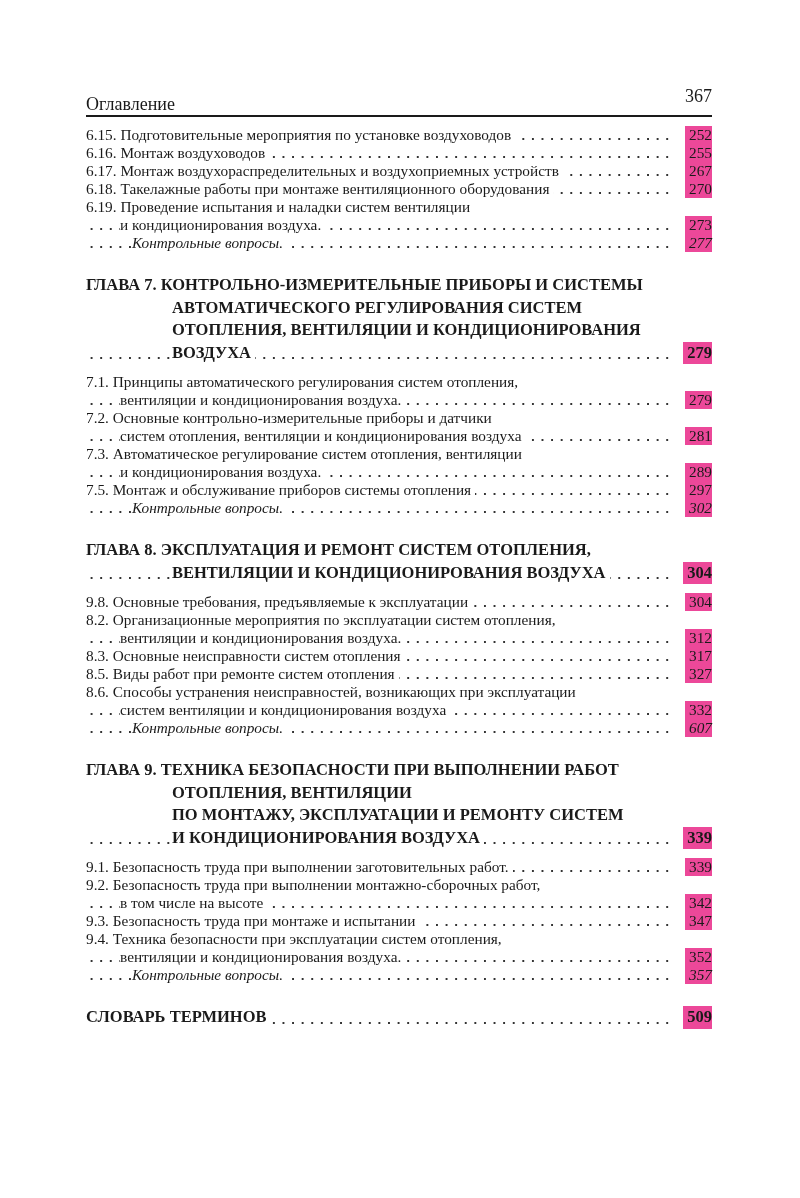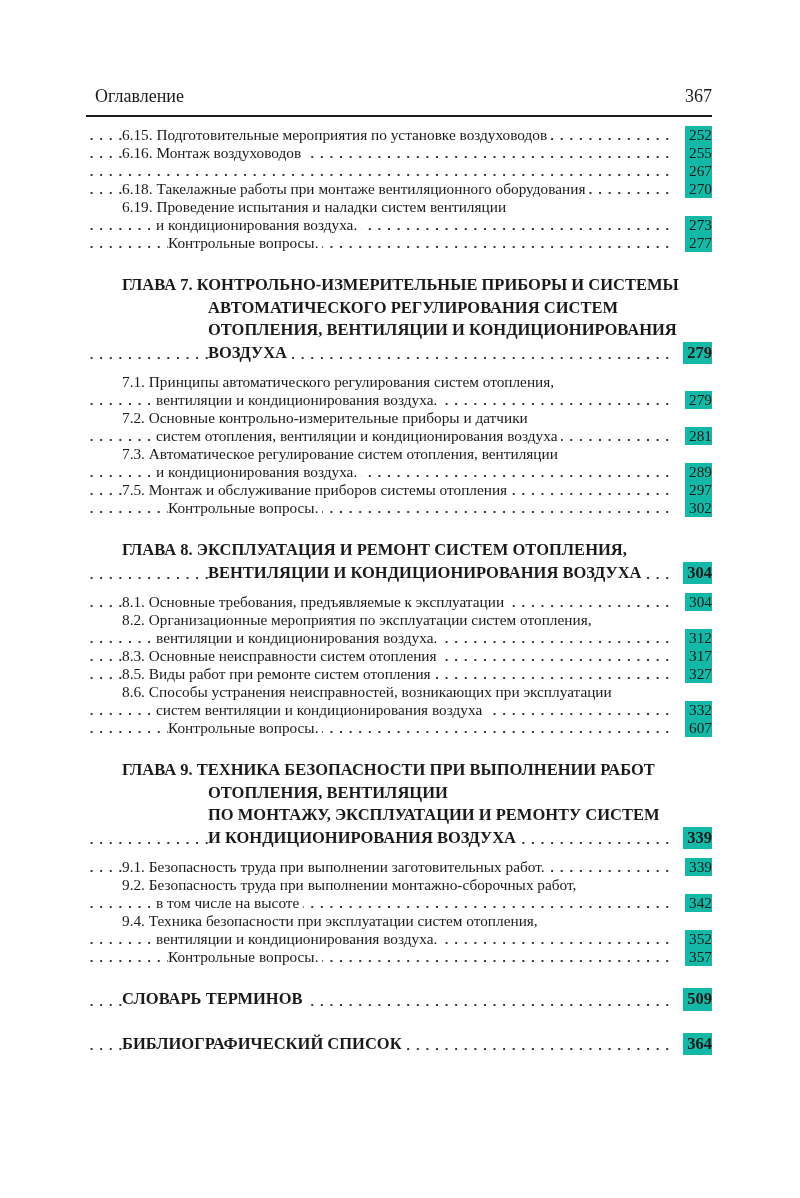--- a/index.html
+++ b/index.html
@@ -1,52 +1,52 @@
 <!DOCTYPE html>
 <html><head>
 <meta charset="utf-8">
 <style>
   html, body { margin: 0; padding: 0; background: #ffffff; }
   body { width: 800px; height: 1198px; position: relative; overflow: hidden;
          font-family: "Liberation Serif", serif; color: #1a1a1a; }
   .page { position: absolute; left: 86px; top: 86px; width: 626px; }
   .running-head { position: relative; height: 30px; font-size: 18px; }
-  .running-head .title { position: absolute; left: 0; top: 0; margin-left: 9px; }
+  .running-head .title { position: absolute; left: 0; top: 8px; }
   .running-head .pageno { position: absolute; right: 0; top: 0; margin-left: 8px; }
   .rule { position: absolute; left: 0; right: 0; top: 29px; height: 2px; background: #1a1a1a; }
   .toc { position: absolute; left: 0; width: 626px; top: 40px; }
   .line { position: relative; height: 18px; font-size: 15.3px; line-height: 18px; white-space: nowrap; }
-  .line .txt { position: relative; background: #fff; padding-right: 4px; z-index: 1; margin-left: 36px; }
+  .line .txt { position: relative; background: #fff; padding-right: 4px; z-index: 1; }
   .line .dots { position: absolute; left: 0; right: 40px; bottom: 4px; height: 2px;
                 background-image: radial-gradient(circle, #333 0.9px, transparent 1.1px);
                 background-size: 9.6px 2px; background-position: right; background-repeat: repeat-x; }
-  .line .pg { position: absolute; right: 0; top: 0; background: #14b8a6; padding-left: 4px; z-index: 1; }
+  .line .pg { position: absolute; right: 0; top: 0; background: #ec4899; padding-left: 4px; z-index: 1; }
   .in1 { padding-left: 34px; }
-  .in2 { padding-left: 46px; }
+  .in2 { padding-left: 46px; font-style: italic; }
   .chap { font-weight: bold; font-size: 16.5px; line-height: 22.5px; height: 22.5px; }
   .chap .dots { bottom: 5px; }
   .chap-in { padding-left: 86px; }
   .gap-s { height: 9px; }
   .gap-l { height: 22px; }
 </style>
 </head>
 <body>
 
 <div class="page">
   <div class="running-head">
     <span class="title">Оглавление</span>
     <span class="pageno">367</span>
     <div class="rule"></div>
   </div>
 
   <div class="toc">
 
     <div class="line"><span class="txt">6.15. Подготовительные мероприятия по установке воздуховодов</span><span class="dots"></span><span class="pg">252</span></div>
     <div class="line"><span class="txt">6.16. Монтаж воздуховодов</span><span class="dots"></span><span class="pg">255</span></div>
-    <div class="line"><span class="dots"></span><span class="pg">267</span></div>
+    <div class="line"><span class="txt">6.17. Монтаж воздухораспределительных и воздухоприемных устройств</span><span class="dots"></span><span class="pg">267</span></div>
     <div class="line"><span class="txt">6.18. Такелажные работы при монтаже вентиляционного оборудования</span><span class="dots"></span><span class="pg">270</span></div>
     <div class="line nodots"><span class="txt">6.19. Проведение испытания и наладки систем вентиляции</span></div>
     <div class="line in1"><span class="txt">и кондиционирования воздуха.</span><span class="dots"></span><span class="pg">273</span></div>
     <div class="line in2"><span class="txt">Контрольные вопросы.</span><span class="dots"></span><span class="pg">277</span></div>
 
     <div class="gap-l"></div>
 
     <div class="line chap nodots"><span class="txt">ГЛАВА 7. КОНТРОЛЬНО-ИЗМЕРИТЕЛЬНЫЕ ПРИБОРЫ И СИСТЕМЫ</span></div>
     <div class="line chap chap-in nodots"><span class="txt">АВТОМАТИЧЕСКОГО РЕГУЛИРОВАНИЯ СИСТЕМ</span></div>
     <div class="line chap chap-in nodots"><span class="txt">ОТОПЛЕНИЯ, ВЕНТИЛЯЦИИ И КОНДИЦИОНИРОВАНИЯ</span></div>
@@ -63,46 +63,46 @@
     <div class="line"><span class="txt">7.5. Монтаж и обслуживание приборов системы отопления</span><span class="dots"></span><span class="pg">297</span></div>
     <div class="line in2"><span class="txt">Контрольные вопросы.</span><span class="dots"></span><span class="pg">302</span></div>
 
     <div class="gap-l"></div>
 
     <div class="line chap nodots"><span class="txt">ГЛАВА 8. ЭКСПЛУАТАЦИЯ И РЕМОНТ СИСТЕМ ОТОПЛЕНИЯ,</span></div>
     <div class="line chap chap-in"><span class="txt">ВЕНТИЛЯЦИИ И КОНДИЦИОНИРОВАНИЯ ВОЗДУХА</span><span class="dots"></span><span class="pg">304</span></div>
 
     <div class="gap-s"></div>
 
-    <div class="line"><span class="txt">8.1. Основные требования, предъявляемые к эксплуатации</span><span class="dots"></span><span class="pg">304</span></div>
+    <div class="line"><span class="txt">9.8. Основные требования, предъявляемые к эксплуатации</span><span class="dots"></span><span class="pg">304</span></div>
     <div class="line nodots"><span class="txt">8.2. Организационные мероприятия по эксплуатации систем отопления,</span></div>
     <div class="line in1"><span class="txt">вентиляции и кондиционирования воздуха.</span><span class="dots"></span><span class="pg">312</span></div>
     <div class="line"><span class="txt">8.3. Основные неисправности систем отопления</span><span class="dots"></span><span class="pg">317</span></div>
     <div class="line"><span class="txt">8.5. Виды работ при ремонте систем отопления</span><span class="dots"></span><span class="pg">327</span></div>
     <div class="line nodots"><span class="txt">8.6. Способы устранения неисправностей, возникающих при эксплуатации</span></div>
     <div class="line in1"><span class="txt">систем вентиляции и кондиционирования воздуха</span><span class="dots"></span><span class="pg">332</span></div>
     <div class="line in2"><span class="txt">Контрольные вопросы.</span><span class="dots"></span><span class="pg">607</span></div>
 
     <div class="gap-l"></div>
 
     <div class="line chap nodots"><span class="txt">ГЛАВА 9. ТЕХНИКА БЕЗОПАСНОСТИ ПРИ ВЫПОЛНЕНИИ РАБОТ</span></div>
     <div class="line chap chap-in nodots"><span class="txt">ОТОПЛЕНИЯ, ВЕНТИЛЯЦИИ</span></div>
     <div class="line chap chap-in nodots"><span class="txt">ПО МОНТАЖУ, ЭКСПЛУАТАЦИИ И РЕМОНТУ СИСТЕМ</span></div>
     <div class="line chap chap-in"><span class="txt">И КОНДИЦИОНИРОВАНИЯ ВОЗДУХА</span><span class="dots"></span><span class="pg">339</span></div>
 
     <div class="gap-s"></div>
 
     <div class="line"><span class="txt">9.1. Безопасность труда при выполнении заготовительных работ.</span><span class="dots"></span><span class="pg">339</span></div>
     <div class="line nodots"><span class="txt">9.2. Безопасность труда при выполнении монтажно-сборочных работ,</span></div>
     <div class="line in1"><span class="txt">в том числе на высоте</span><span class="dots"></span><span class="pg">342</span></div>
+    <div class="line"><span class="txt">9.3. Безопасность труда при монтаже и испытании</span><span class="dots"></span><span class="pg">347</span></div>
     <div class="line nodots"><span class="txt">9.4. Техника безопасности при эксплуатации систем отопления,</span></div>
     <div class="line in1"><span class="txt">вентиляции и кондиционирования воздуха.</span><span class="dots"></span><span class="pg">352</span></div>
     <div class="line in2"><span class="txt">Контрольные вопросы.</span><span class="dots"></span><span class="pg">357</span></div>
 
     <div class="gap-l"></div>
 
     <div class="line chap"><span class="txt">СЛОВАРЬ ТЕРМИНОВ</span><span class="dots"></span><span class="pg">509</span></div>
 
     <div class="gap-l"></div>
 
-    <div class="line chap"><span class="txt">БИБЛИОГРАФИЧЕСКИЙ СПИСОК</span><span class="dots"></span><span class="pg">364</span></div>
   </div>
 </div>
 
 </body></html>

